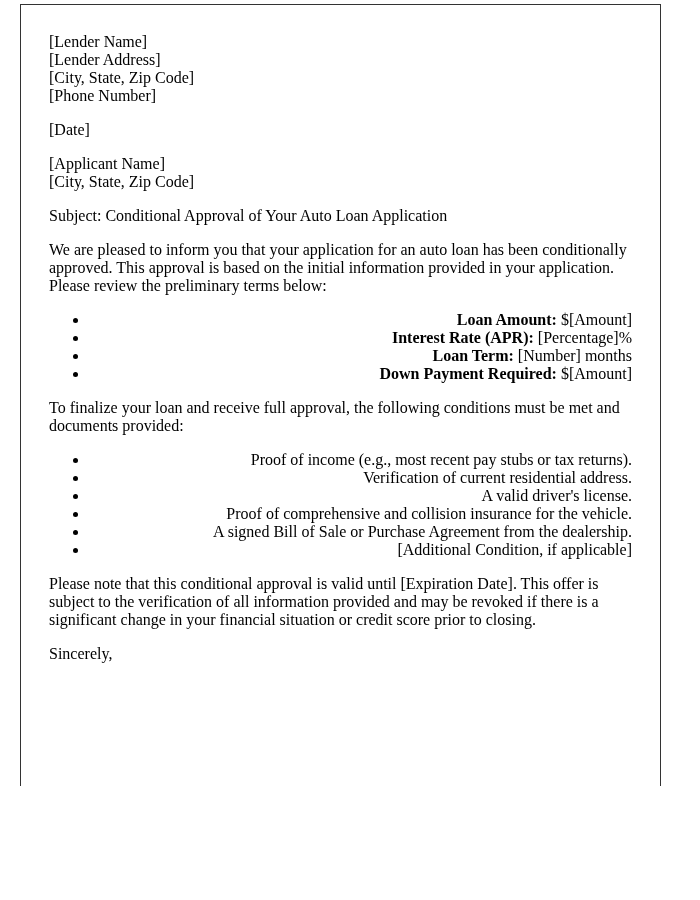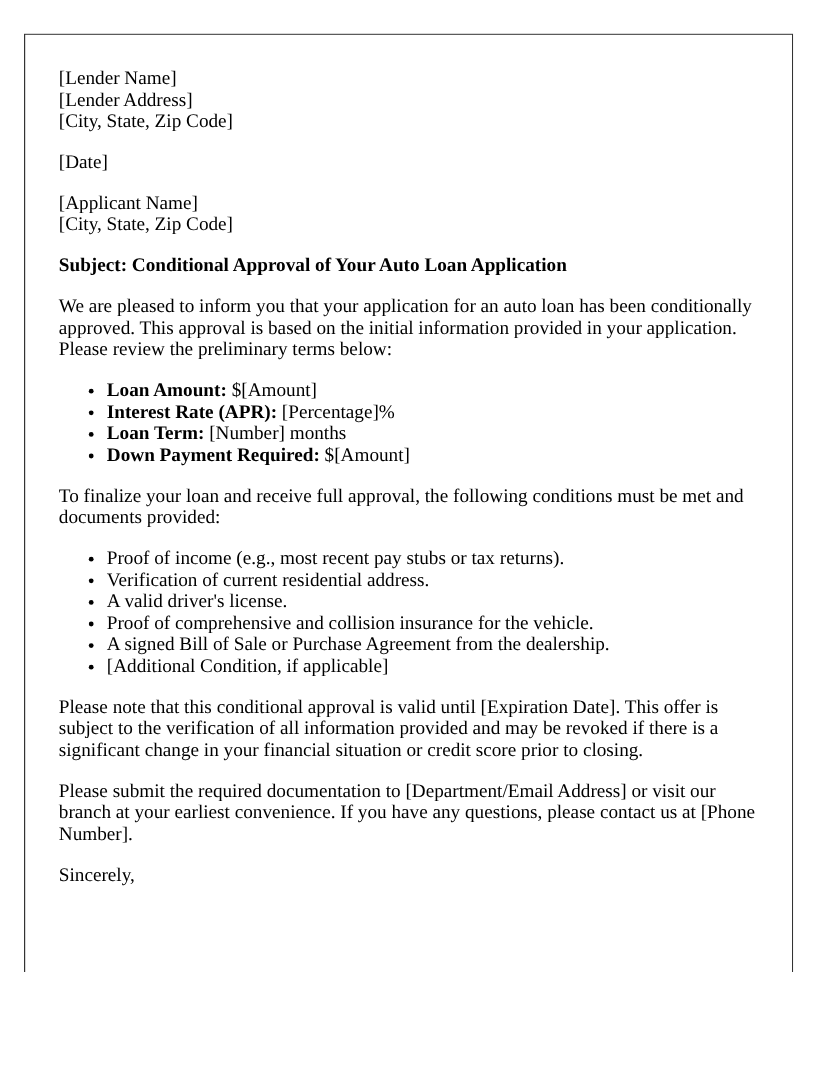--- a/index.html
+++ b/index.html
@@ -13,62 +13,64 @@
     position: relative;
     overflow: hidden;
     font-family: "Liberation Serif", "DejaVu Serif", serif;
     font-size: 16px;
     line-height: 18px;
     color: #000000;
   }
   .viewport {
     position: absolute;
     left: 20px;
-    top: 28px;
+    top: 4px;
     width: 641px;
     height: 782px;
     overflow: hidden;
   }
   .letter {
     box-sizing: border-box;
     width: 641px;
     min-height: 900px;
     border: 1px solid #333333;
     padding: 28px 28px 20px 28px;
   }
   p {
     margin: 0 0 16px 0;
   }
   .block-line {
     display: block;
   }
   .subject {
-    font-weight: bold;
+    font-weight: normal;
   }
   ul {
     margin: 0 0 16px 0;
     padding-left: 40px;
+    text-align: right;
   }
   li {
     margin: 0;
   }
   .term-label {
     font-weight: bold;
   }
 </style>
 </head>
 <body>
 
 <div class="viewport">
   <div class="letter">
 
     <p>
       <span class="block-line">[Lender Name]</span>
       <span class="block-line">[Lender Address]</span>
       <span class="block-line">[City, State, Zip Code]</span>
+      <span class="block-line">[Phone Number]</span>
     </p>
 
     <p>[Date]</p>
 
     <p>
       <span class="block-line">[Applicant Name]</span>
       <span class="block-line">[City, State, Zip Code]</span>
     </p>
 
     <p class="subject">Subject: Conditional Approval of Your Auto Loan Application</p>
@@ -89,18 +91,17 @@
       <li>Proof of income (e.g., most recent pay stubs or tax returns).</li>
       <li>Verification of current residential address.</li>
       <li>A valid driver's license.</li>
       <li>Proof of comprehensive and collision insurance for the vehicle.</li>
       <li>A signed Bill of Sale or Purchase Agreement from the dealership.</li>
       <li>[Additional Condition, if applicable]</li>
     </ul>
 
     <p>Please note that this conditional approval is valid until [Expiration Date]. This offer is subject to the verification of all information provided and may be revoked if there is a significant change in your financial situation or credit score prior to closing.</p>
 
-    <p>Please submit the required documentation to [Department/Email Address] or visit our branch at your earliest convenience. If you have any questions, please contact us at [Phone Number].</p>
 
     <p>Sincerely,</p>
 
   </div>
 </div>
 
 </body></html>

